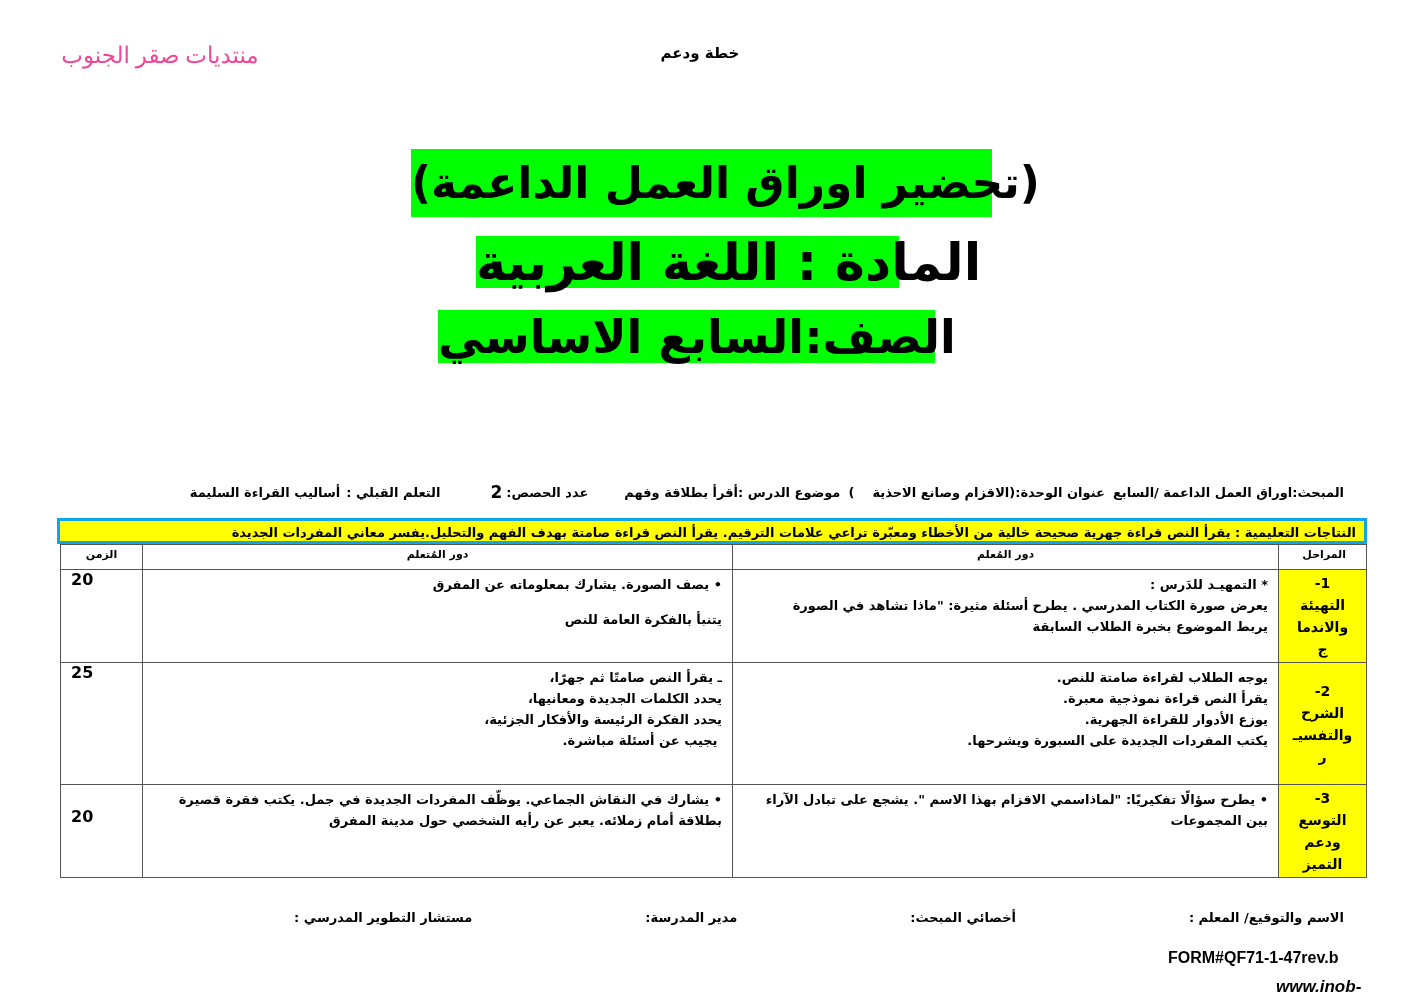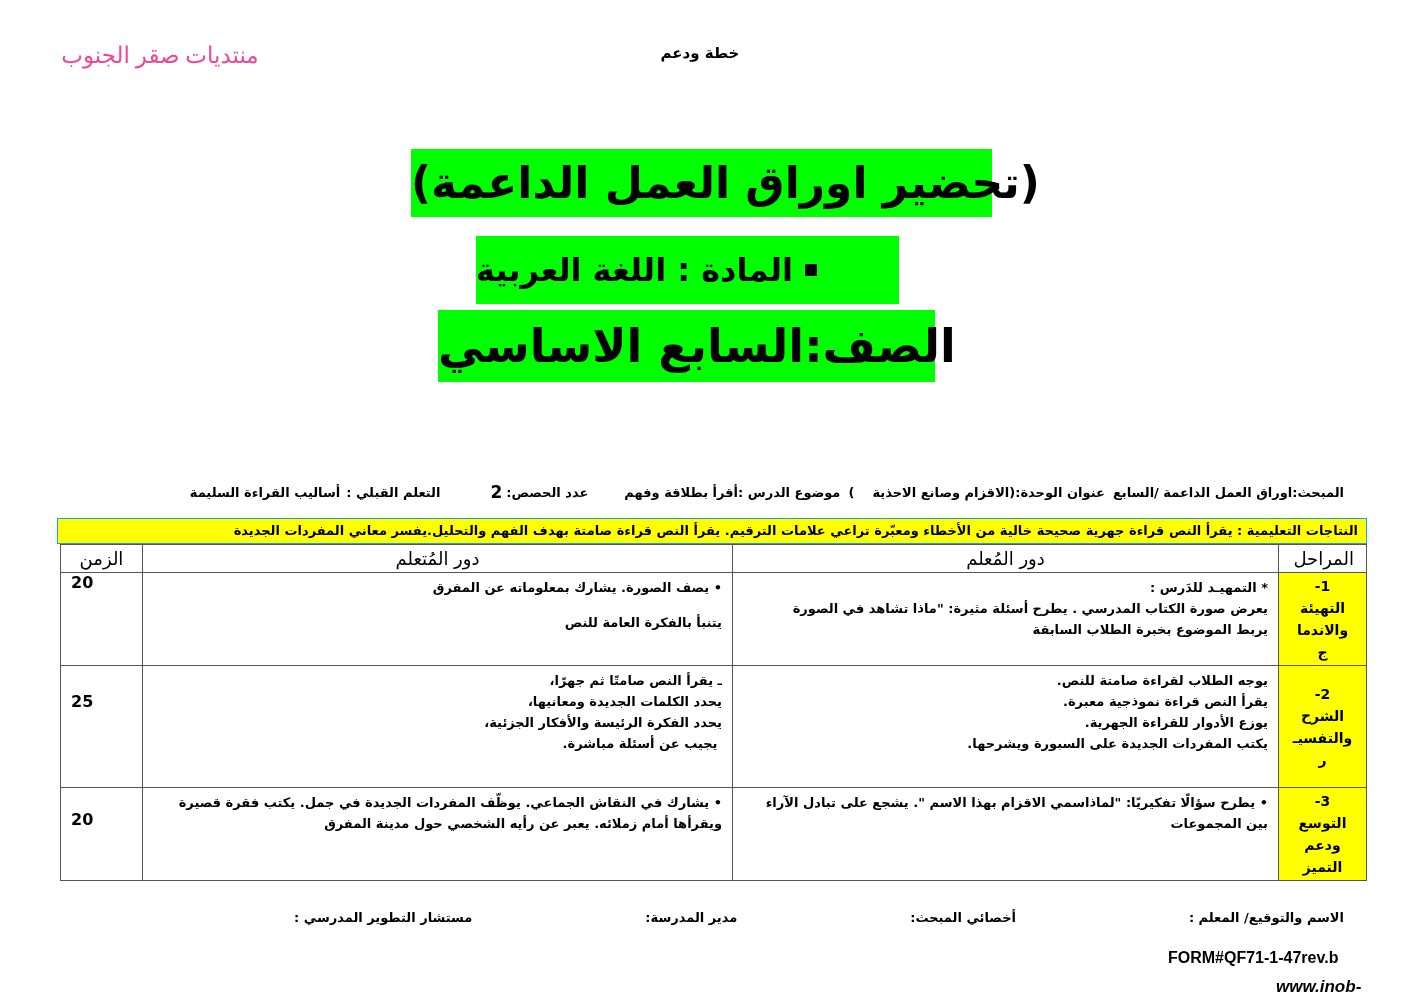--- a/index.html
+++ b/index.html
@@ -16,44 +16,44 @@
     .doc-title {
       left: 620px; top: 44px; width: 160px; text-align: center;
       font-weight: bold; font-size: 15px; direction: rtl;
     }
     .banner {
       background: #00ff00; font-weight: bold; text-align: center; direction: rtl;
       color: #000; line-height: 1; white-space: nowrap;
       display: flex; align-items: center; justify-content: flex-end;
     }
     .banner-1 { left: 411px; top: 149px; width: 581px; height: 68px; font-size: 44px; }
-    .banner-2 { left: 476px; top: 236px; width: 423px; height: 68px; font-size: 32px; }
-    .banner-3 { left: 438px; top: 310px; width: 497px; height: 72px; font-size: 46px; }
+    .banner-2 { left: 476px; top: 236px; width: 423px; height: 52px; font-size: 51px; }
+    .banner-3 { left: 438px; top: 310px; width: 497px; height: 53px; font-size: 46px; }
     .bullet-sq { display: inline-block; width: 12px; height: 12px; background: #000; margin-left: 12px; vertical-align: middle; }
 
     .meta-line {
       right: 60px; top: 482px; width: 1200px; direction: rtl; font-size: 13px; font-weight: bold;
       white-space: nowrap; display: flex; gap: 0; align-items: center;
     }
     .meta-line span { display: inline-block; }
     .meta-line .num { font-size: 17px; margin: 0 4px; }
 
     .outcomes {
       left: 57px; top: 518px; width: 1310px; height: 26px; box-sizing: border-box;
-      background: #ffff00; border: 1px solid #0ea5e9; direction: rtl;
+      background: #ffff00; border: 3px solid #0ea5e9; direction: rtl;
       font-size: 13px; font-weight: bold; padding: 4px 8px; white-space: nowrap; overflow: hidden;
     }
 
     table.plan {
       position: absolute; left: 60px; top: 544px; width: 1306px;
       border-collapse: collapse; direction: rtl; font-size: 13px; font-weight: bold;
       table-layout: fixed;
     }
     table.plan th, table.plan td { border: 1px solid #555; vertical-align: top; }
-    table.plan th { font-size: 18px; font-weight: normal; padding: 3px 12px; text-align: center; height: 18px; }
+    table.plan th { font-size: 11px; font-weight: bold; padding: 3px 20px; text-align: center; height: 18px; }
     table.plan th.stage-h { text-align: right; }
     table.plan th.time-h { text-align: center; }
     td.stage {
       background: #ffff00; text-align: center; font-size: 14px; line-height: 22px;
       padding: 2px 0;
     }
     td.teacher, td.learner { padding: 4px 10px; line-height: 21px; }
     td.time { text-align: left; padding: 0 10px; font-size: 16px; vertical-align: middle; }
     td.time span { display: block; text-align: left; }
     .line { display: block; }
@@ -154,38 +154,38 @@
         <span class="line">يقرأ النص قراءة نموذجية معبرة.</span>
         <span class="line">يوزع الأدوار للقراءة الجهرية.</span>
         <span class="line">يكتب المفردات الجديدة على السبورة ويشرحها.</span>
       </td>
       <td class="learner">
         <span class="line">ـ يقرأ النص صامتًا ثم جهرًا،</span>
         <span class="line">يحدد الكلمات الجديدة ومعانيها،</span>
         <span class="line">يحدد الفكرة الرئيسة والأفكار الجزئية،</span>
         <span class="line" style="white-space:pre"> يجيب عن أسئلة مباشرة.</span>
       </td>
-      <td class="time" style="vertical-align:top; padding-top:26px">
+      <td class="time" style="vertical-align:top; ">
         <span>25</span>
       </td>
     </tr>
     <tr style="height:92px">
       <td class="stage">
         <span class="line">3-</span>
         <span class="line">التوسع</span>
         <span class="line">ودعم</span>
         <span class="line">التميز</span>
       </td>
       <td class="teacher">
         <span class="line">• يطرح سؤالًا تفكيريًا: "لماذاسمي  الاقزام بهذا الاسم ". يشجع على تبادل الآراء</span>
         <span class="line">بين المجموعات</span>
       </td>
       <td class="learner">
         <span class="line">• يشارك في النقاش الجماعي.  يوظّف المفردات الجديدة في جمل.  يكتب فقرة قصيرة</span>
-        <span class="line">ويقرأها أمام زملائه. يعبر عن رأيه الشخصي حول مدينة المفرق</span>
+        <span class="line">بطلاقة أمام زملائه. يعبر عن رأيه الشخصي حول مدينة المفرق</span>
       </td>
       <td class="time" style="vertical-align:top; padding-top:22px">
         <span>20</span>
       </td>
     </tr>
   </tbody>
 </table>
 
 <div class="abs signatures">
   <span>الاسم والتوقيع/ المعلم :</span>

